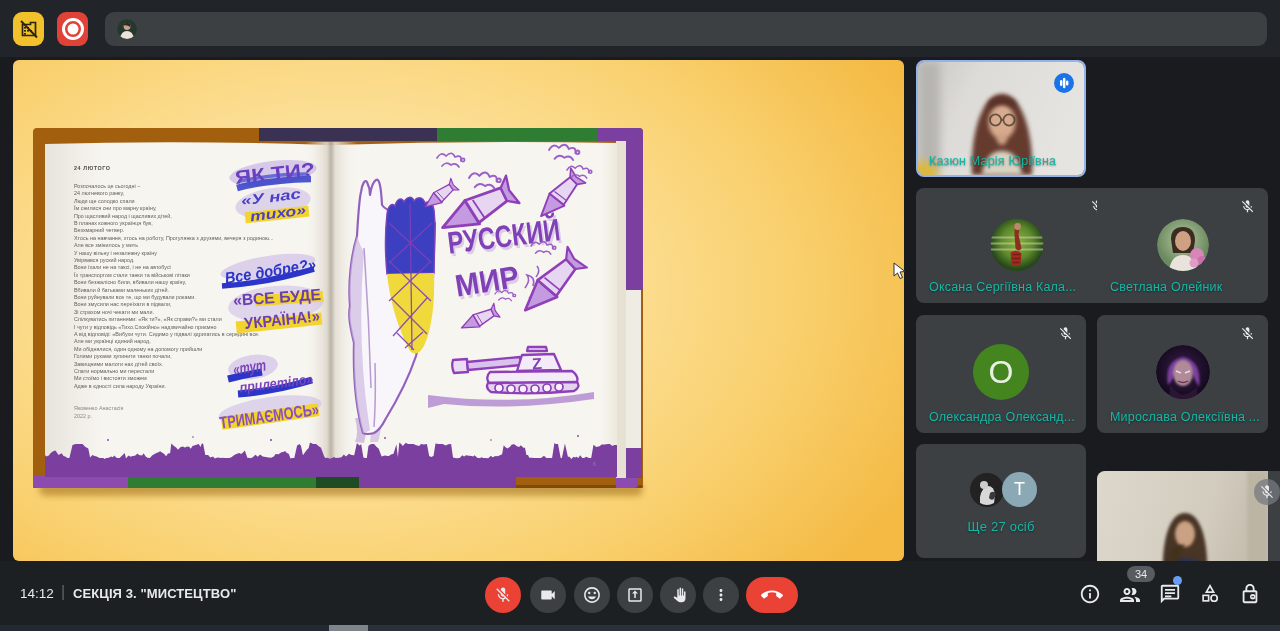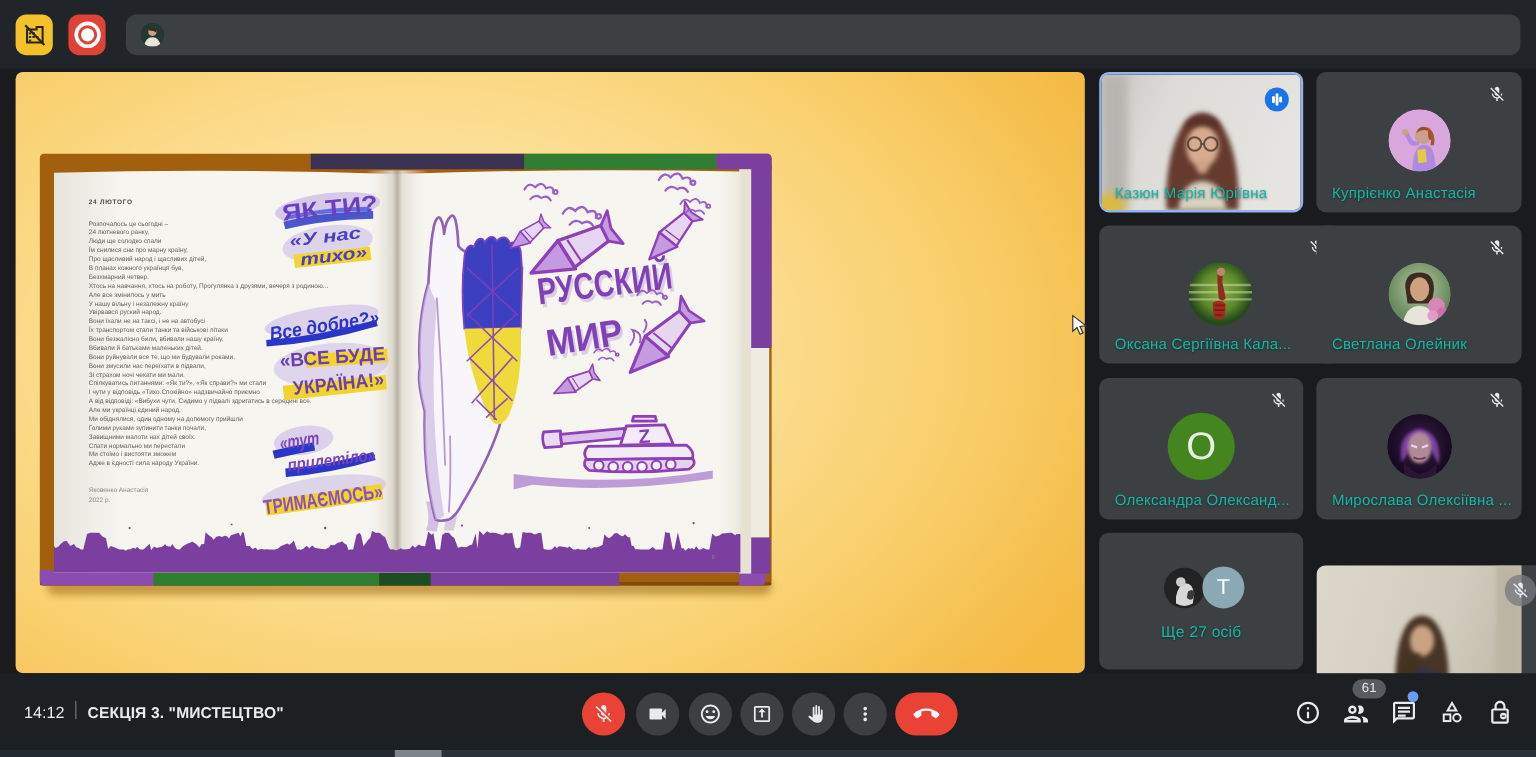--- a/index.html
+++ b/index.html
@@ -275,36 +275,20 @@
     <div style="position:absolute;right:10px;top:11px;width:20px;height:20px;border-radius:50%;background:#1a73e8;">
       <svg width="20" height="20" viewBox="0 0 20 20">
           <g fill="#fff">
             <rect x="6" y="7" width="2.4" height="6" rx="1.2"></rect>
             <rect x="9" y="4.8" width="2.4" height="10.4" rx="1.2"></rect>
             <rect x="12" y="7.5" width="2.4" height="5" rx="1.2"></rect>
           </g>
         </svg>
     </div>
   </div>
-  <div class="tile" id="tile2" style="left:1097px;top:60px;width:171px;height:117px;">
-    <svg class="avatarc" width="52" height="52" viewBox="0 0 52 52" style="border-radius:50%">
-      <circle cx="26" cy="26" r="26" fill="#d9a7db"></circle>
-      <path d="M20,52 Q20,34 27,30 Q36,28 38,38 L40,52 Z" fill="#b08ae0"></path>
-      <path d="M24,34 L31,33 L32,44 L25,45 Z" fill="#e3cb4a"></path>
-      <circle cx="29" cy="22" r="7" fill="#caa089"></circle>
-      <path d="M23,20 Q26,12 34,16 Q38,19 36,25 Q33,28 33,18 Q28,16 23,20 Z" fill="#9c4a30"></path>
-      <path d="M33,15 Q40,20 38,30 L35,30 Q37,20 32,17 Z" fill="#a85435"></path>
-      <path d="M25,30 Q18,32 16,26 L13,20 L16,18 L19,24 Q21,28 26,27 Z" fill="#b08ae0"></path>
-      <circle cx="14" cy="19" r="2.5" fill="#caa089"></circle>
-    </svg>
-    <svg class="micoff" viewBox="0 0 24 24">
-        <use href="#micoff"></use>
-      </svg>
-    <div class="tname">Купрієнко Анастасія</div>
-  </div>
   <div class="tile" id="tile3" style="left:916px;top:188px;width:202px;height:115px;">
     <svg class="avatarc" width="53" height="53" viewBox="0 0 53 53" style="border-radius:50%">
       <defs>
           <radialGradient id="gr3" cx="0.5" cy="0.45">
             <stop offset="0" stop-color="#8cb23e"></stop>
             <stop offset="0.6" stop-color="#5d8a2c"></stop>
             <stop offset="1" stop-color="#27481a"></stop>
           </radialGradient>
         </defs>
       <circle cx="26.5" cy="26.5" r="26.5" fill="url(#gr3)"></circle>
@@ -452,21 +436,21 @@
     <svg width="18" height="18" viewBox="0 0 24 24">
         <path fill="#e8eaed" d="M12 8c1.1 0 2-.9 2-2s-.9-2-2-2-2 .9-2 2 .9 2 2 2zm0 2c-1.1 0-2 .9-2 2s.9 2 2 2 2-.9 2-2-.9-2-2-2zm0 6c-1.1 0-2 .9-2 2s.9 2 2 2 2-.9 2-2-.9-2-2-2z"></path>
       </svg>
   </div>
   <div class="cbtn" id="cb-end" style="left:746px;width:52px;background:#ea4335;border-radius:18px;">
     <svg width="22" height="22" viewBox="0 0 24 24">
         <path fill="#fff" d="M12 9c-1.6 0-3.15.25-4.6.72v3.1c0 .39-.23.74-.56.9-.98.49-1.87 1.12-2.66 1.85-.18.18-.43.29-.7.29-.28 0-.53-.11-.71-.29L.29 13.08c-.18-.17-.29-.42-.29-.7 0-.28.11-.53.29-.71C3.34 8.78 7.46 7 12 7s8.66 1.78 11.71 4.67c.18.18.29.43.29.71 0 .28-.11.53-.29.7l-2.48 2.49c-.18.18-.43.29-.71.29-.27 0-.52-.11-.7-.28-.79-.74-1.69-1.36-2.67-1.85-.33-.16-.56-.5-.56-.9v-3.1C15.15 9.25 13.6 9 12 9z"></path>
       </svg>
   </div>
 
-  <div style="position:absolute;left:1127px;top:566px;width:28px;height:16px;border-radius:8px;background:#585b5f;color:#e8eaed;font-size:11px;text-align:center;line-height:16px;">61</div>
+  <div style="position:absolute;left:1127px;top:566px;width:28px;height:16px;border-radius:8px;background:#585b5f;color:#e8eaed;font-size:11px;text-align:center;line-height:16px;">34</div>
   <svg style="position:absolute;left:1079px;top:583px;" width="22" height="22" viewBox="0 0 24 24">
       <path fill="#e8eaed" d="M11 7h2v2h-2zm0 4h2v6h-2zm1-9C6.48 2 2 6.48 2 12s4.48 10 10 10 10-4.48 10-10S17.52 2 12 2zm0 18c-4.41 0-8-3.59-8-8s3.59-8 8-8 8 3.59 8 8-3.59 8-8 8z"></path>
     </svg>
   <svg style="position:absolute;left:1118px;top:583px;" width="24" height="24" viewBox="0 0 24 24">
       <g fill="#e8eaed">
         <path d="M9 13.75c-2.34 0-7 1.17-7 3.5V19h14v-1.75c0-2.33-4.66-3.5-7-3.5zM4.34 17c.84-.58 2.87-1.25 4.66-1.25s3.82.67 4.66 1.25H4.34zM9 12c1.93 0 3.5-1.57 3.5-3.5S10.93 5 9 5 5.5 6.57 5.5 8.5 7.07 12 9 12zm0-5c.83 0 1.5.67 1.5 1.5S9.83 10 9 10s-1.5-.67-1.5-1.5S8.17 7 9 7zm7.04 6.81c1.16.84 1.96 1.96 1.96 3.44V19h4v-1.75c0-2.02-3.5-3.17-5.96-3.44zM15 12c1.93 0 3.5-1.57 3.5-3.5S16.93 5 15 5c-.54 0-1.04.13-1.5.35.63.89 1 1.98 1 3.15s-.37 2.26-1 3.15c.46.22.96.35 1.5.35z"></path>
       </g>
     </svg>
   <svg style="position:absolute;left:1159px;top:583px;" width="22" height="22" viewBox="0 0 24 24">
       <path fill="#e8eaed" d="M20 2H4c-1.1 0-1.99.9-1.99 2L2 22l4-4h14c1.1 0 2-.9 2-2V4c0-1.1-.9-2-2-2zm0 14H5.17L4 17.17V4h16v12zM6.5 6.5h11v2h-11zm0 3.5h11v2h-11zm0 3.5h7v2h-7z"></path>

